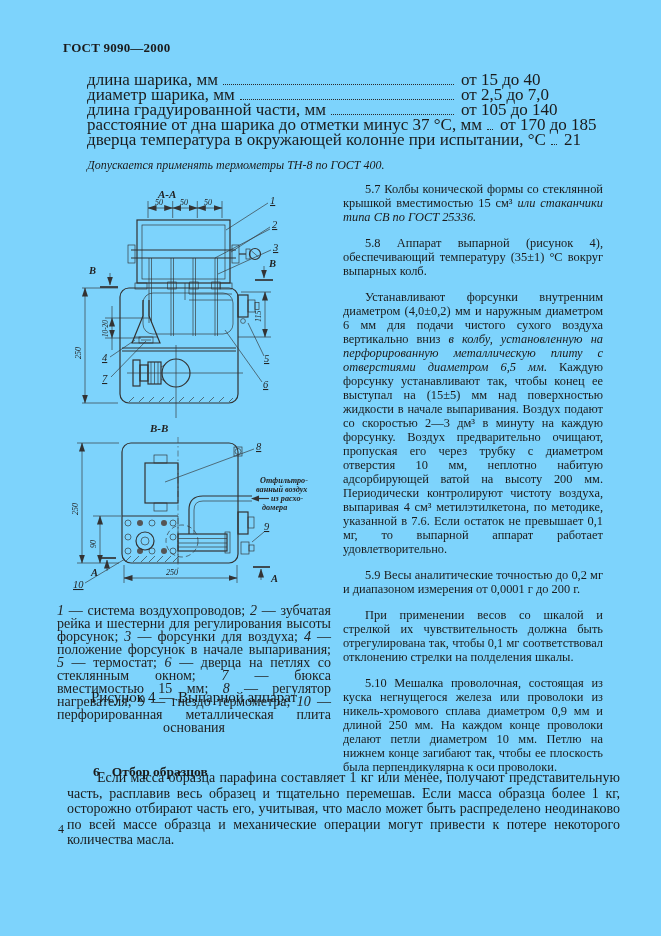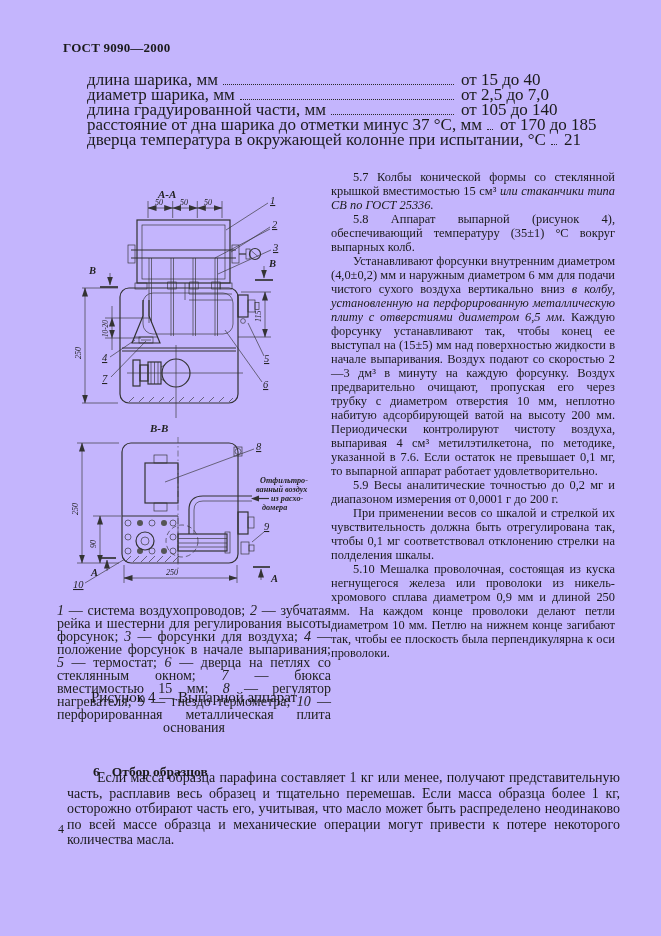--- a/index.html
+++ b/index.html
@@ -1,32 +1,32 @@
 <!DOCTYPE html>
 <html lang="ru"><head>
 <meta charset="utf-8">
 <style>
   html,body{margin:0;padding:0;background:#e8e8e8;}
   .page{
-    position:relative;width:661px;height:936px;background:#c4b5fd;
+    position:relative;width:661px;height:936px;background:#7dd3fc;
     font-family:"Liberation Serif","DejaVu Serif",serif;color:#1b1b1b;
     overflow:hidden;margin:0 auto;
   }
   .abs{position:absolute;}
   .hdr{font-weight:bold;font-size:13px;letter-spacing:.2px;}
   
   .spec{font-size:17px;line-height:13.2px;width:532px;}
   .spec-row{display:flex;align-items:baseline;white-space:nowrap;}
   .spec-label{flex:0 0 auto;}
   .leader{flex:1 1 auto;border-bottom:1.6px dotted #2a2a2a;margin:0 7px 3px 5px;min-width:6px;}
   .spec-value{flex:0 0 158px;text-align:left;}
   .note{font-style:italic;font-size:12px;}
   
   .rcol{width:284px;font-size:12.4px;line-height:14px;text-align:justify;}
-  .rcol p{margin:0;text-indent:22px;}
+  .rcol p{margin:12px;text-indent:22px;}
   .it{font-style:italic;}
   
   .cap{width:274px;font-size:14px;line-height:13px;text-align:justify;text-align-last:center;color:#222;}
   .figtitle{width:274px;text-align:center;font-size:15px;}
   
   .sech{font-size:13.5px;font-weight:bold;margin-top:18px;}
   .sech .num{margin-right:12px;}
   .body-par{width:553px;font-size:14px;line-height:15.6px;text-align:justify;}
   .body-par p{margin:0;text-indent:30px;}
   .pageno{font-size:12px;}
@@ -72,20 +72,21 @@
         <span class="leader"></span>
         <span class="spec-value">от 170 до 185</span>
     </div>
     <div class="spec-row">
       <span class="spec-label">дверца температура в окружающей колонне при испытании, °С</span>
         <span class="leader"></span>
         <span class="spec-value">21</span>
     </div>
   </div>
 
+  <div class="abs note" style="left:87px;top:158px;">Допускается применять термометры ТН-8 по ГОСТ 400.</div>
 
   <div class="abs rcol" style="left:331px;top:170px;">
       <p><span>5.7 Колбы конической формы со стеклянной крышкой вместимостью 15 см³ </span><span class="it">или стаканчики типа СВ по ГОСТ 25336.</span></p>
       <p><span>5.8 Аппарат выпарной (рисунок 4), обеспечивающий температуру (35±1) °С вокруг выпарных колб.</span></p>
       <p><span>Устанавливают форсунки внутренним диаметром (4,0±0,2) мм и наружным диаметром 6 мм для подачи чистого сухого воздуха вертикально вниз </span><span class="it">в колбу, установленную на перфорированную металлическую плиту с отверстиями диаметром 6,5 мм.</span><span> Каждую форсунку устанавливают так, чтобы конец ее выступал на (15±5) мм над поверхностью жидкости в начале выпаривания. Воздух подают со скоростью 2—3 дм³ в минуту на каждую форсунку. Воздух предварительно очищают, пропуская его через трубку с диаметром отверстия 10 мм, неплотно набитую адсорбирующей ватой на высоту 200 мм. Периодически контролируют чистоту воздуха, выпаривая 4 см³ метилэтилкетона, по методике, указанной в 7.6. Если остаток не превышает 0,1 мг, то выпарной аппарат работает удовлетворительно.</span></p>
       <p><span>5.9 Весы аналитические точностью до 0,2 мг и диапазоном измерения от 0,0001 г до 200 г.</span></p>
       <p><span>При применении весов со шкалой и стрелкой их чувствительность должна быть отрегулирована так, чтобы 0,1 мг соответствовал отклонению стрелки на полделения шкалы.</span></p>
       <p><span>5.10 Мешалка проволочная, состоящая из куска негнущегося железа или проволоки из никель-хромового сплава диаметром 0,9 мм и длиной 250 мм. На каждом конце проволоки делают петли диаметром 10 мм. Петлю на нижнем конце загибают так, чтобы ее плоскость была перпендикулярна к оси проволоки.</span></p>
     </div>
 

